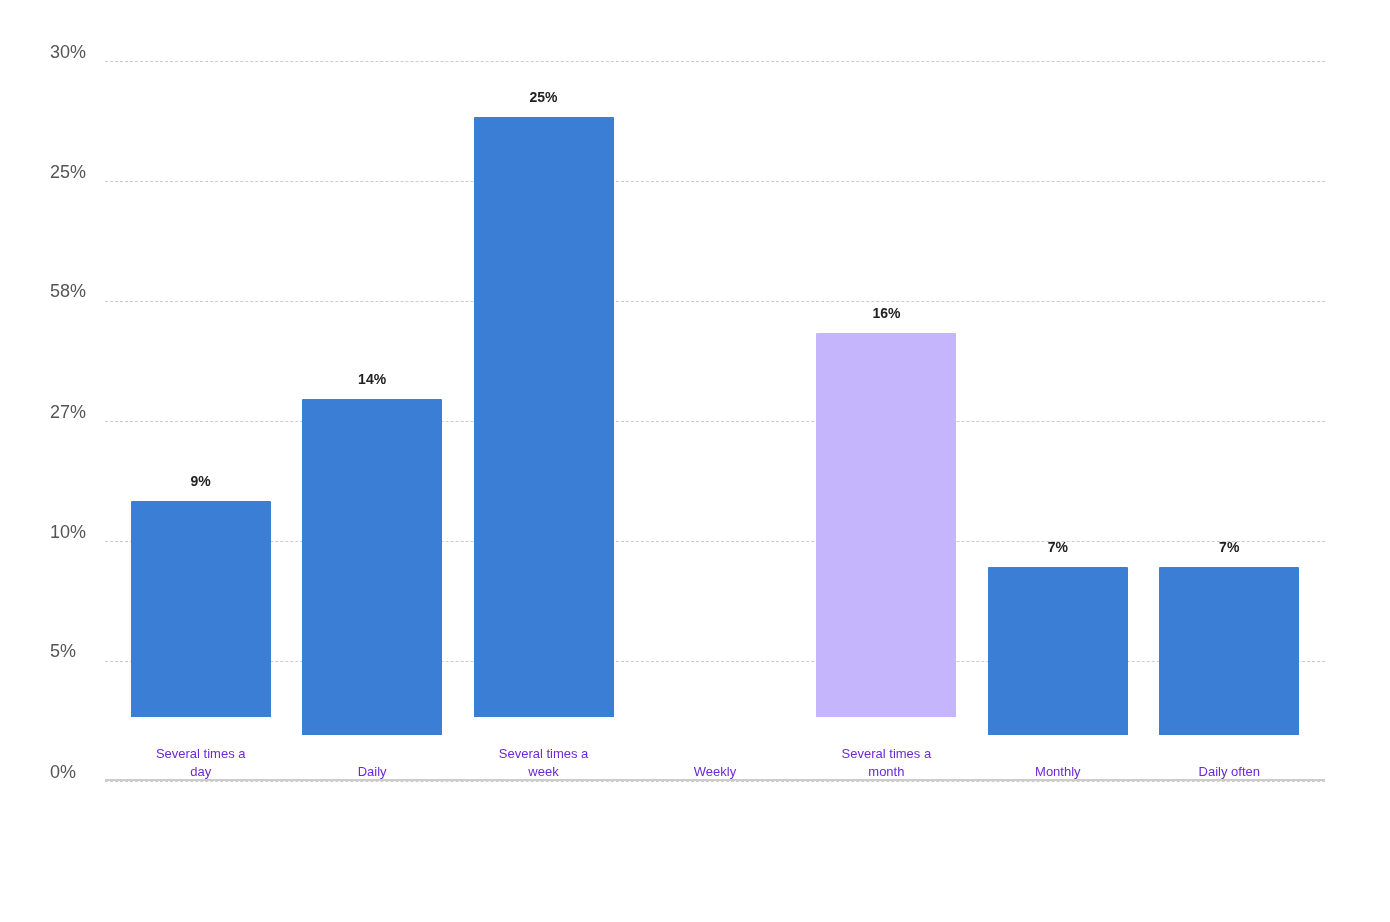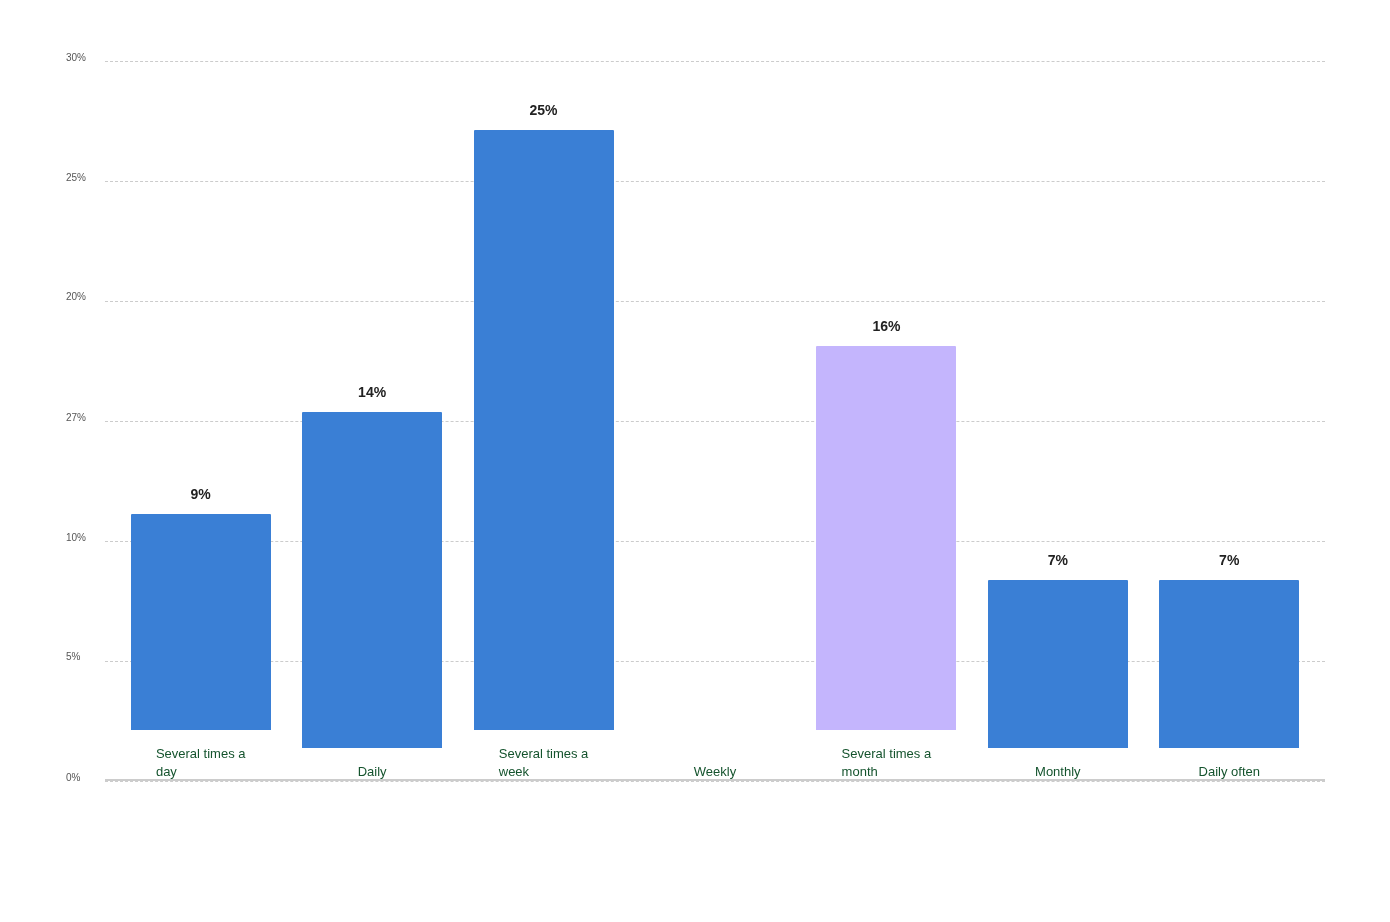--- a/index.html
+++ b/index.html
@@ -48,24 +48,23 @@
       position: absolute;
       left: 0;
       right: 0;
       border-top: 1px dashed #ccc;
       display: flex;
       align-items: center;
     }
     .grid-label {
       position: absolute;
       left: -55px;
-      font-size: 10px;
+      font-size: 18px;
       color: #555;
       transform: translateY(-50%);
-      margin-left: 16px;
     }
     .bars-wrapper {
       position: absolute;
       top: 0;
       left: 0;
       right: 0;
       bottom: 0;
       display: flex;
       align-items: flex-end;
       justify-content: space-around;
@@ -90,23 +89,24 @@
       position: absolute;
       top: -28px;
       left: 50%;
       transform: translateX(-50%);
       font-size: 14px;
       font-weight: bold;
       color: #222;
       white-space: nowrap;
     }
     .x-label {
-      margin-top: 15px;
+      margin-top: 28px;
       font-size: 13px;
-      color: #14532d;
+      color: #6d28d9;
+      text-align: center;
       line-height: 1.4;
       max-width: 140px;
     }
     .x-axis-line {
       position: absolute;
       bottom: 0;
       left: 0;
       right: 0;
       height: 2px;
       background: #ccc;
@@ -119,21 +119,21 @@
   <span class="y-axis-label"></span>
   <div class="chart-area" id="chart-area">
     <div class="grid-lines" id="grid-lines">
         <div class="grid-line" style="top: 0%;">
           <span class="grid-label">30%</span>
         </div>
         <div class="grid-line" style="top: 16.67%;">
           <span class="grid-label">25%</span>
         </div>
         <div class="grid-line" style="top: 33.33%;">
-          <span class="grid-label">20%</span>
+          <span class="grid-label">58%</span>
         </div>
         <div class="grid-line" style="top: 50%;">
           <span class="grid-label">27%</span>
         </div>
         <div class="grid-line" style="top: 66.67%;">
           <span class="grid-label">10%</span>
         </div>
         <div class="grid-line" style="top: 83.33%;">
           <span class="grid-label">5%</span>
         </div>

